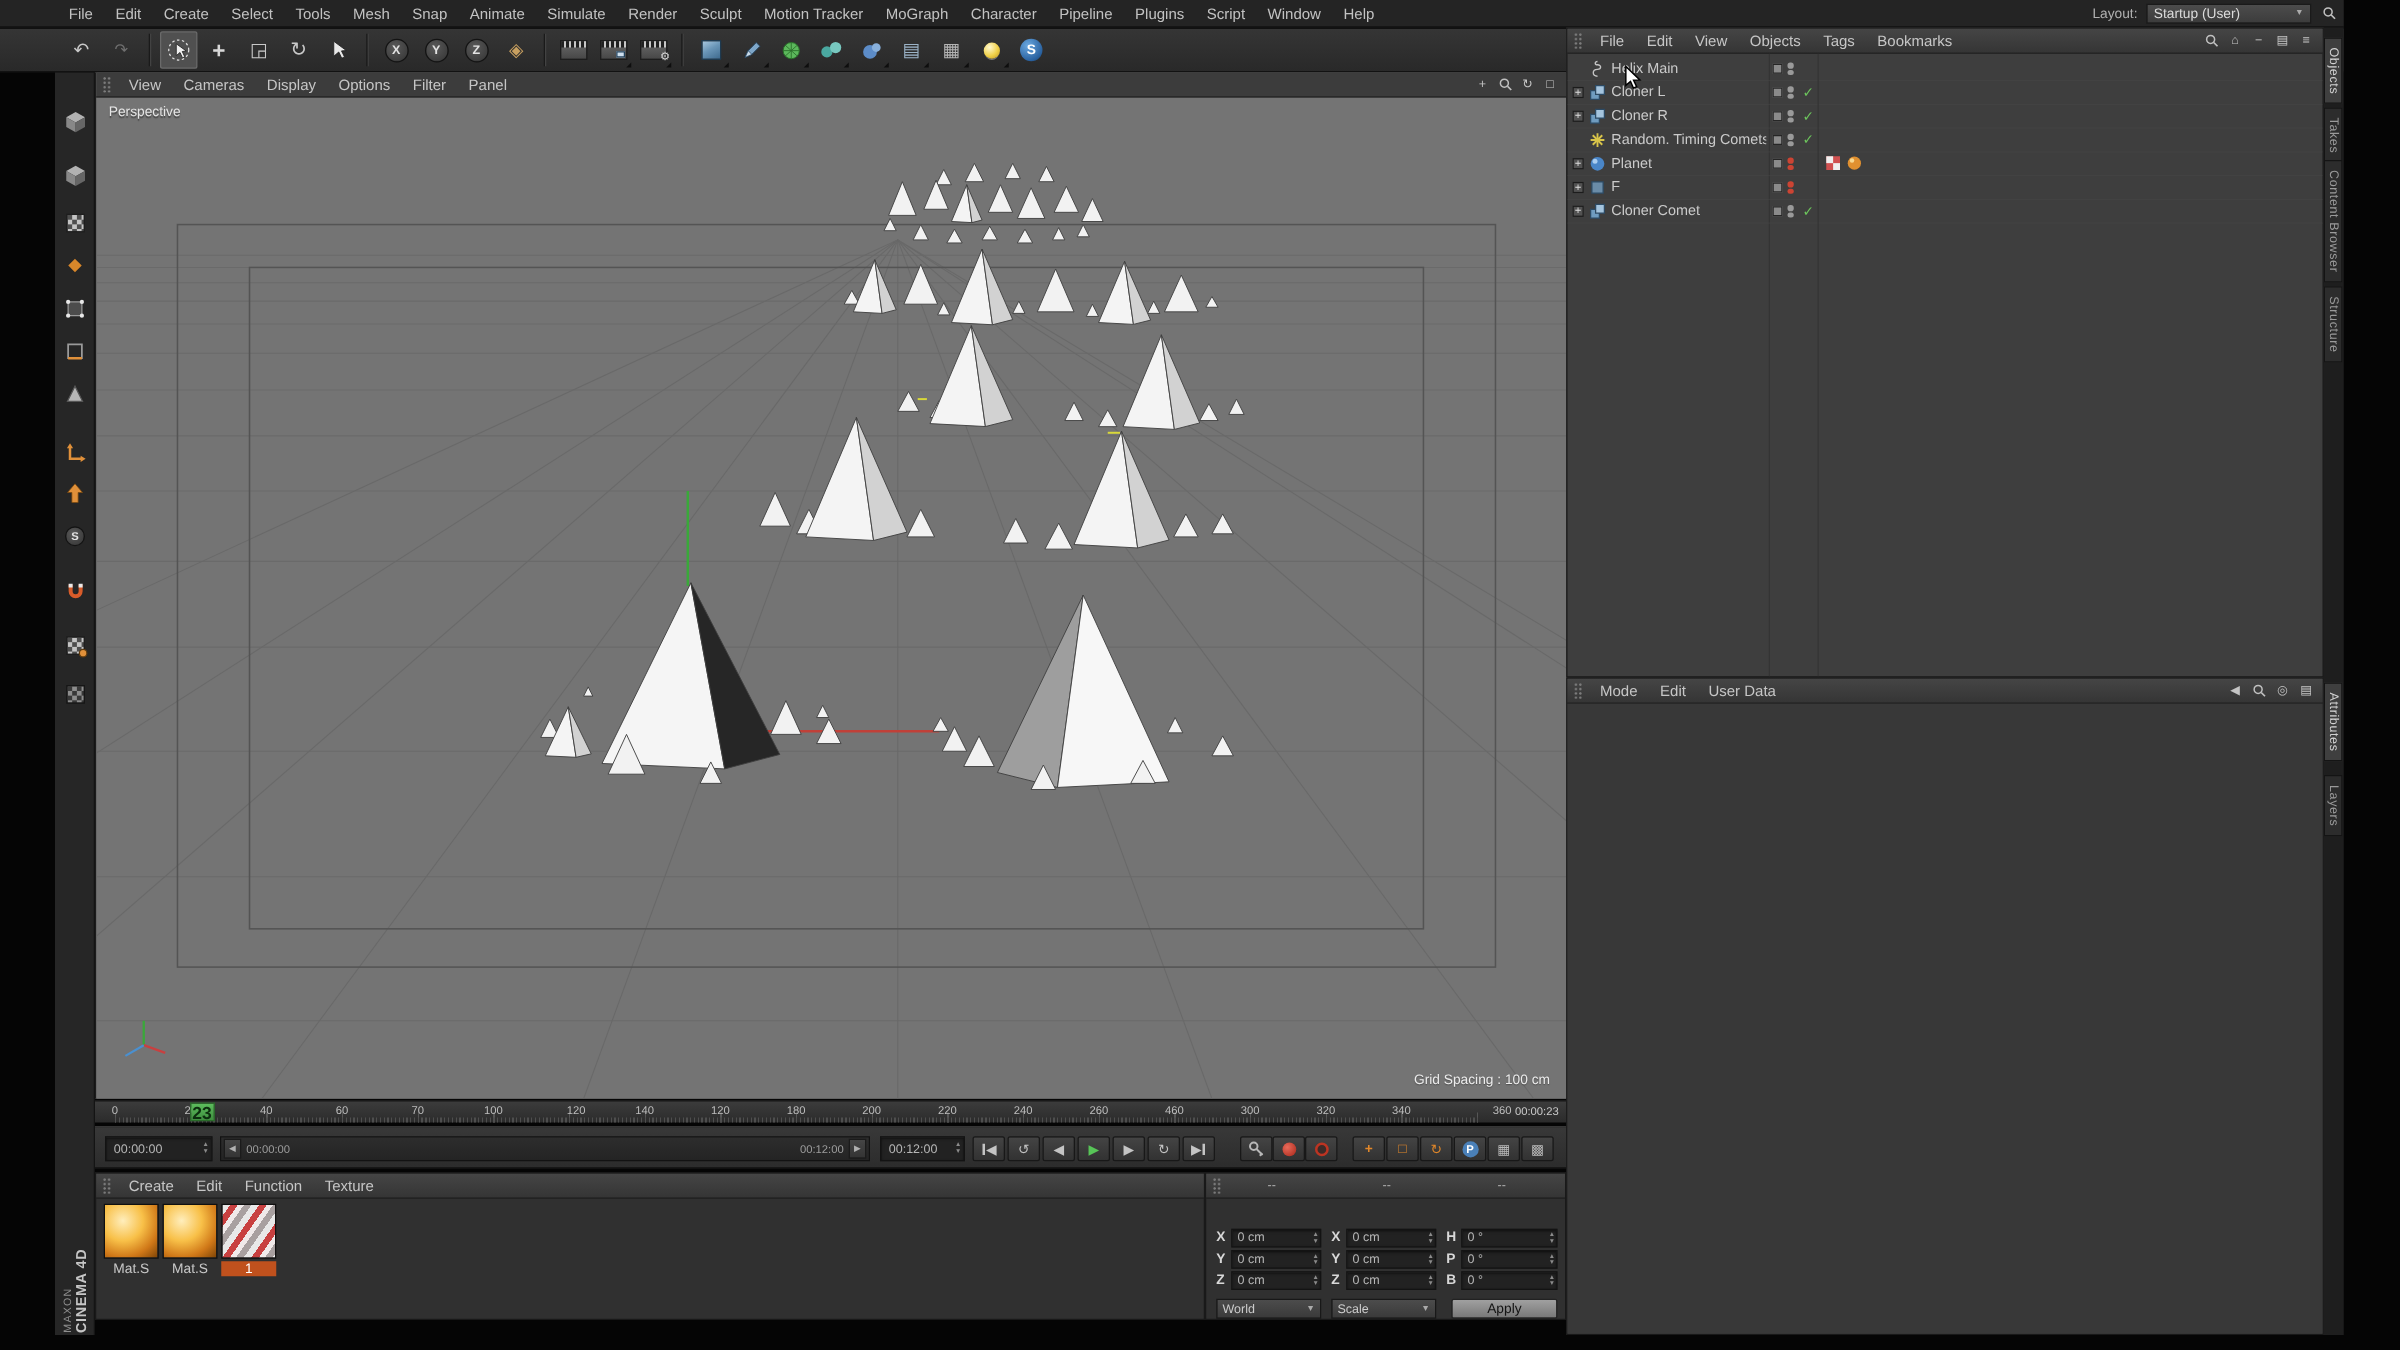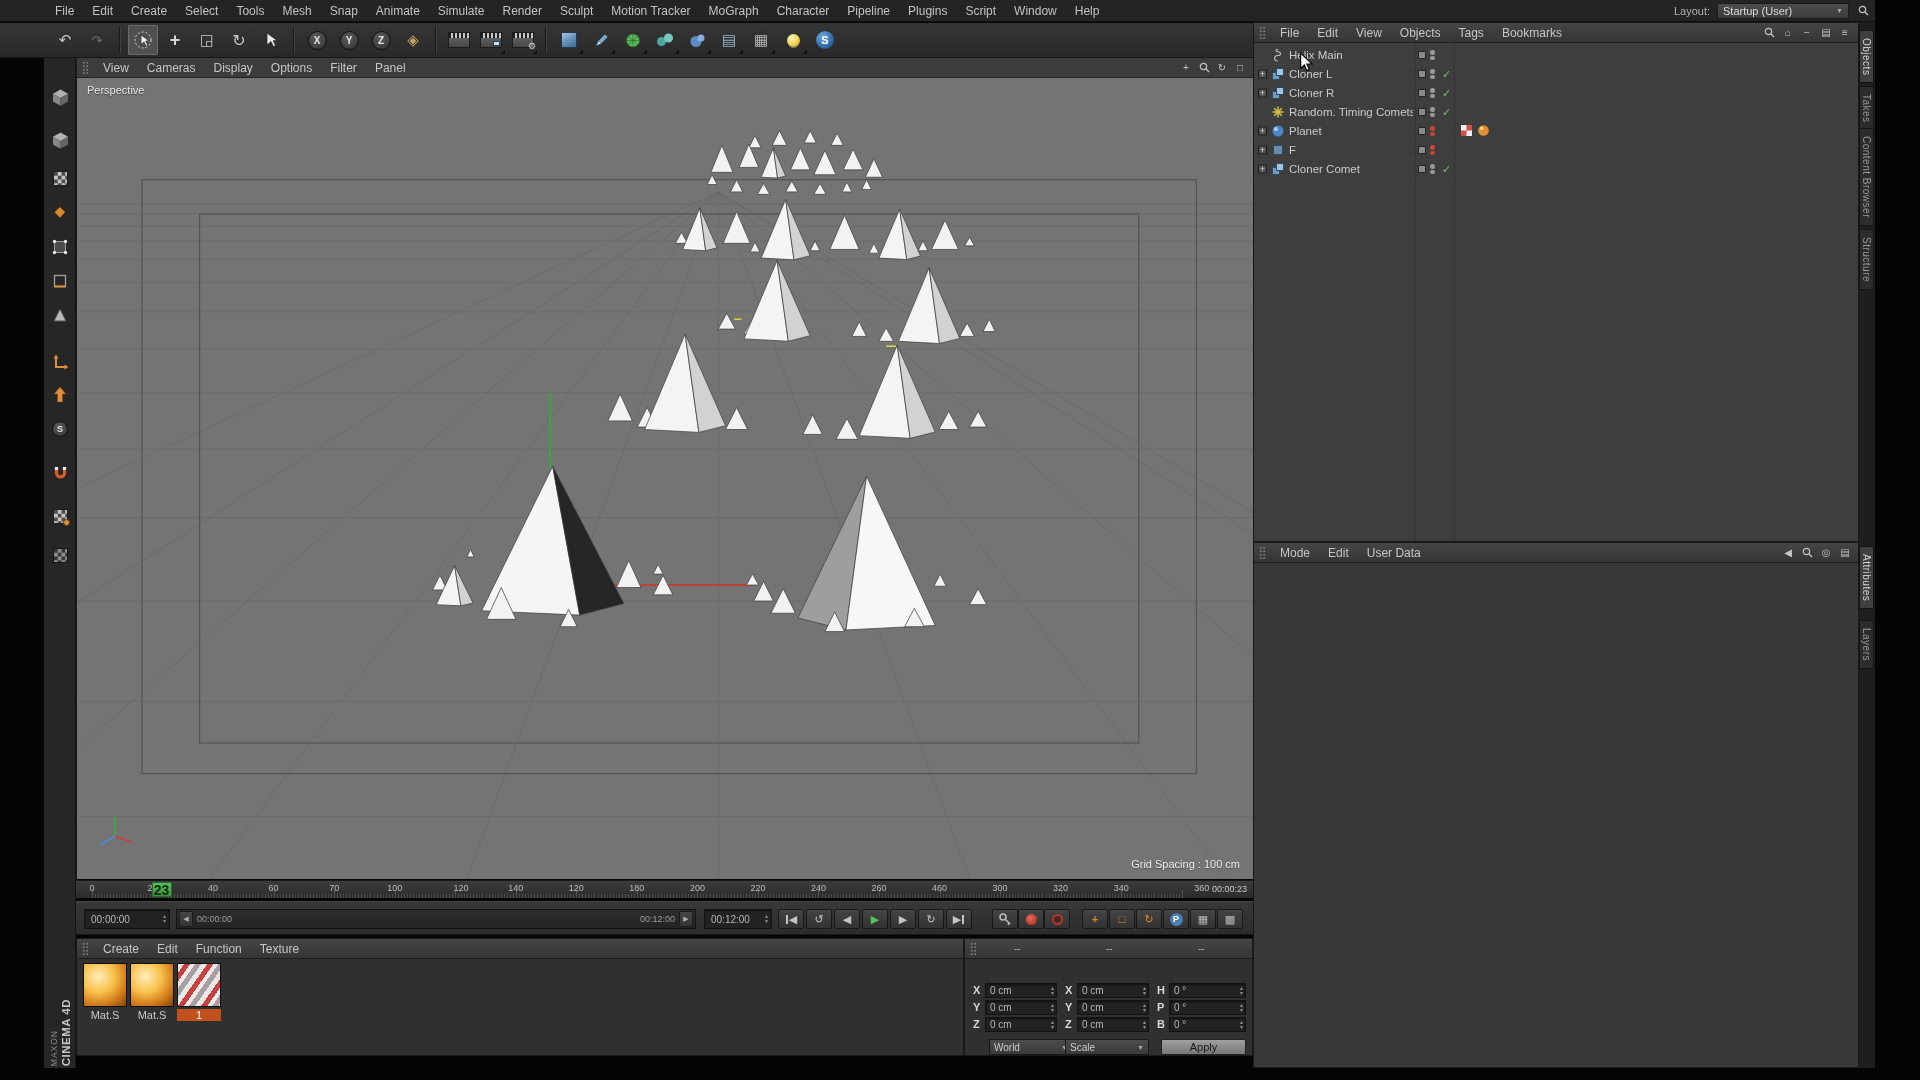--- a/index.html
+++ b/index.html
@@ -608,21 +608,21 @@
   <div class="coord-panel panel">
     <div class="pheader">
       <span class="grip"></span>
       <div id="coord-headers">
           <span class="chead" style="left: 32px;">--</span>
           <span class="chead" style="left: 124px;">--</span>
           <span class="chead" style="left: 216px;">--</span>
         </div>
     </div>
     <div class="coord-body" id="coord-body">
-      <div class="cdrop" style="left:24px;top:80px;width:84px">
+      <div class="cdrop" style="left:8px;top:80px;width:84px">
         <span>World</span>
         <span class="dd-arrow">▼</span>
       </div>
       <div class="cdrop" style="left:100px;top:80px;width:84px">
         <span>Scale</span>
         <span class="dd-arrow">▼</span>
       </div>
       <div class="apply-btn" style="left:196px;top:80px;width:85px">Apply</div>
     <span class="clabel" style="left: 8px; top: 25px;">X</span>
         <div class="cfield" style="left: 20px; top: 24px; width: 72px;">

